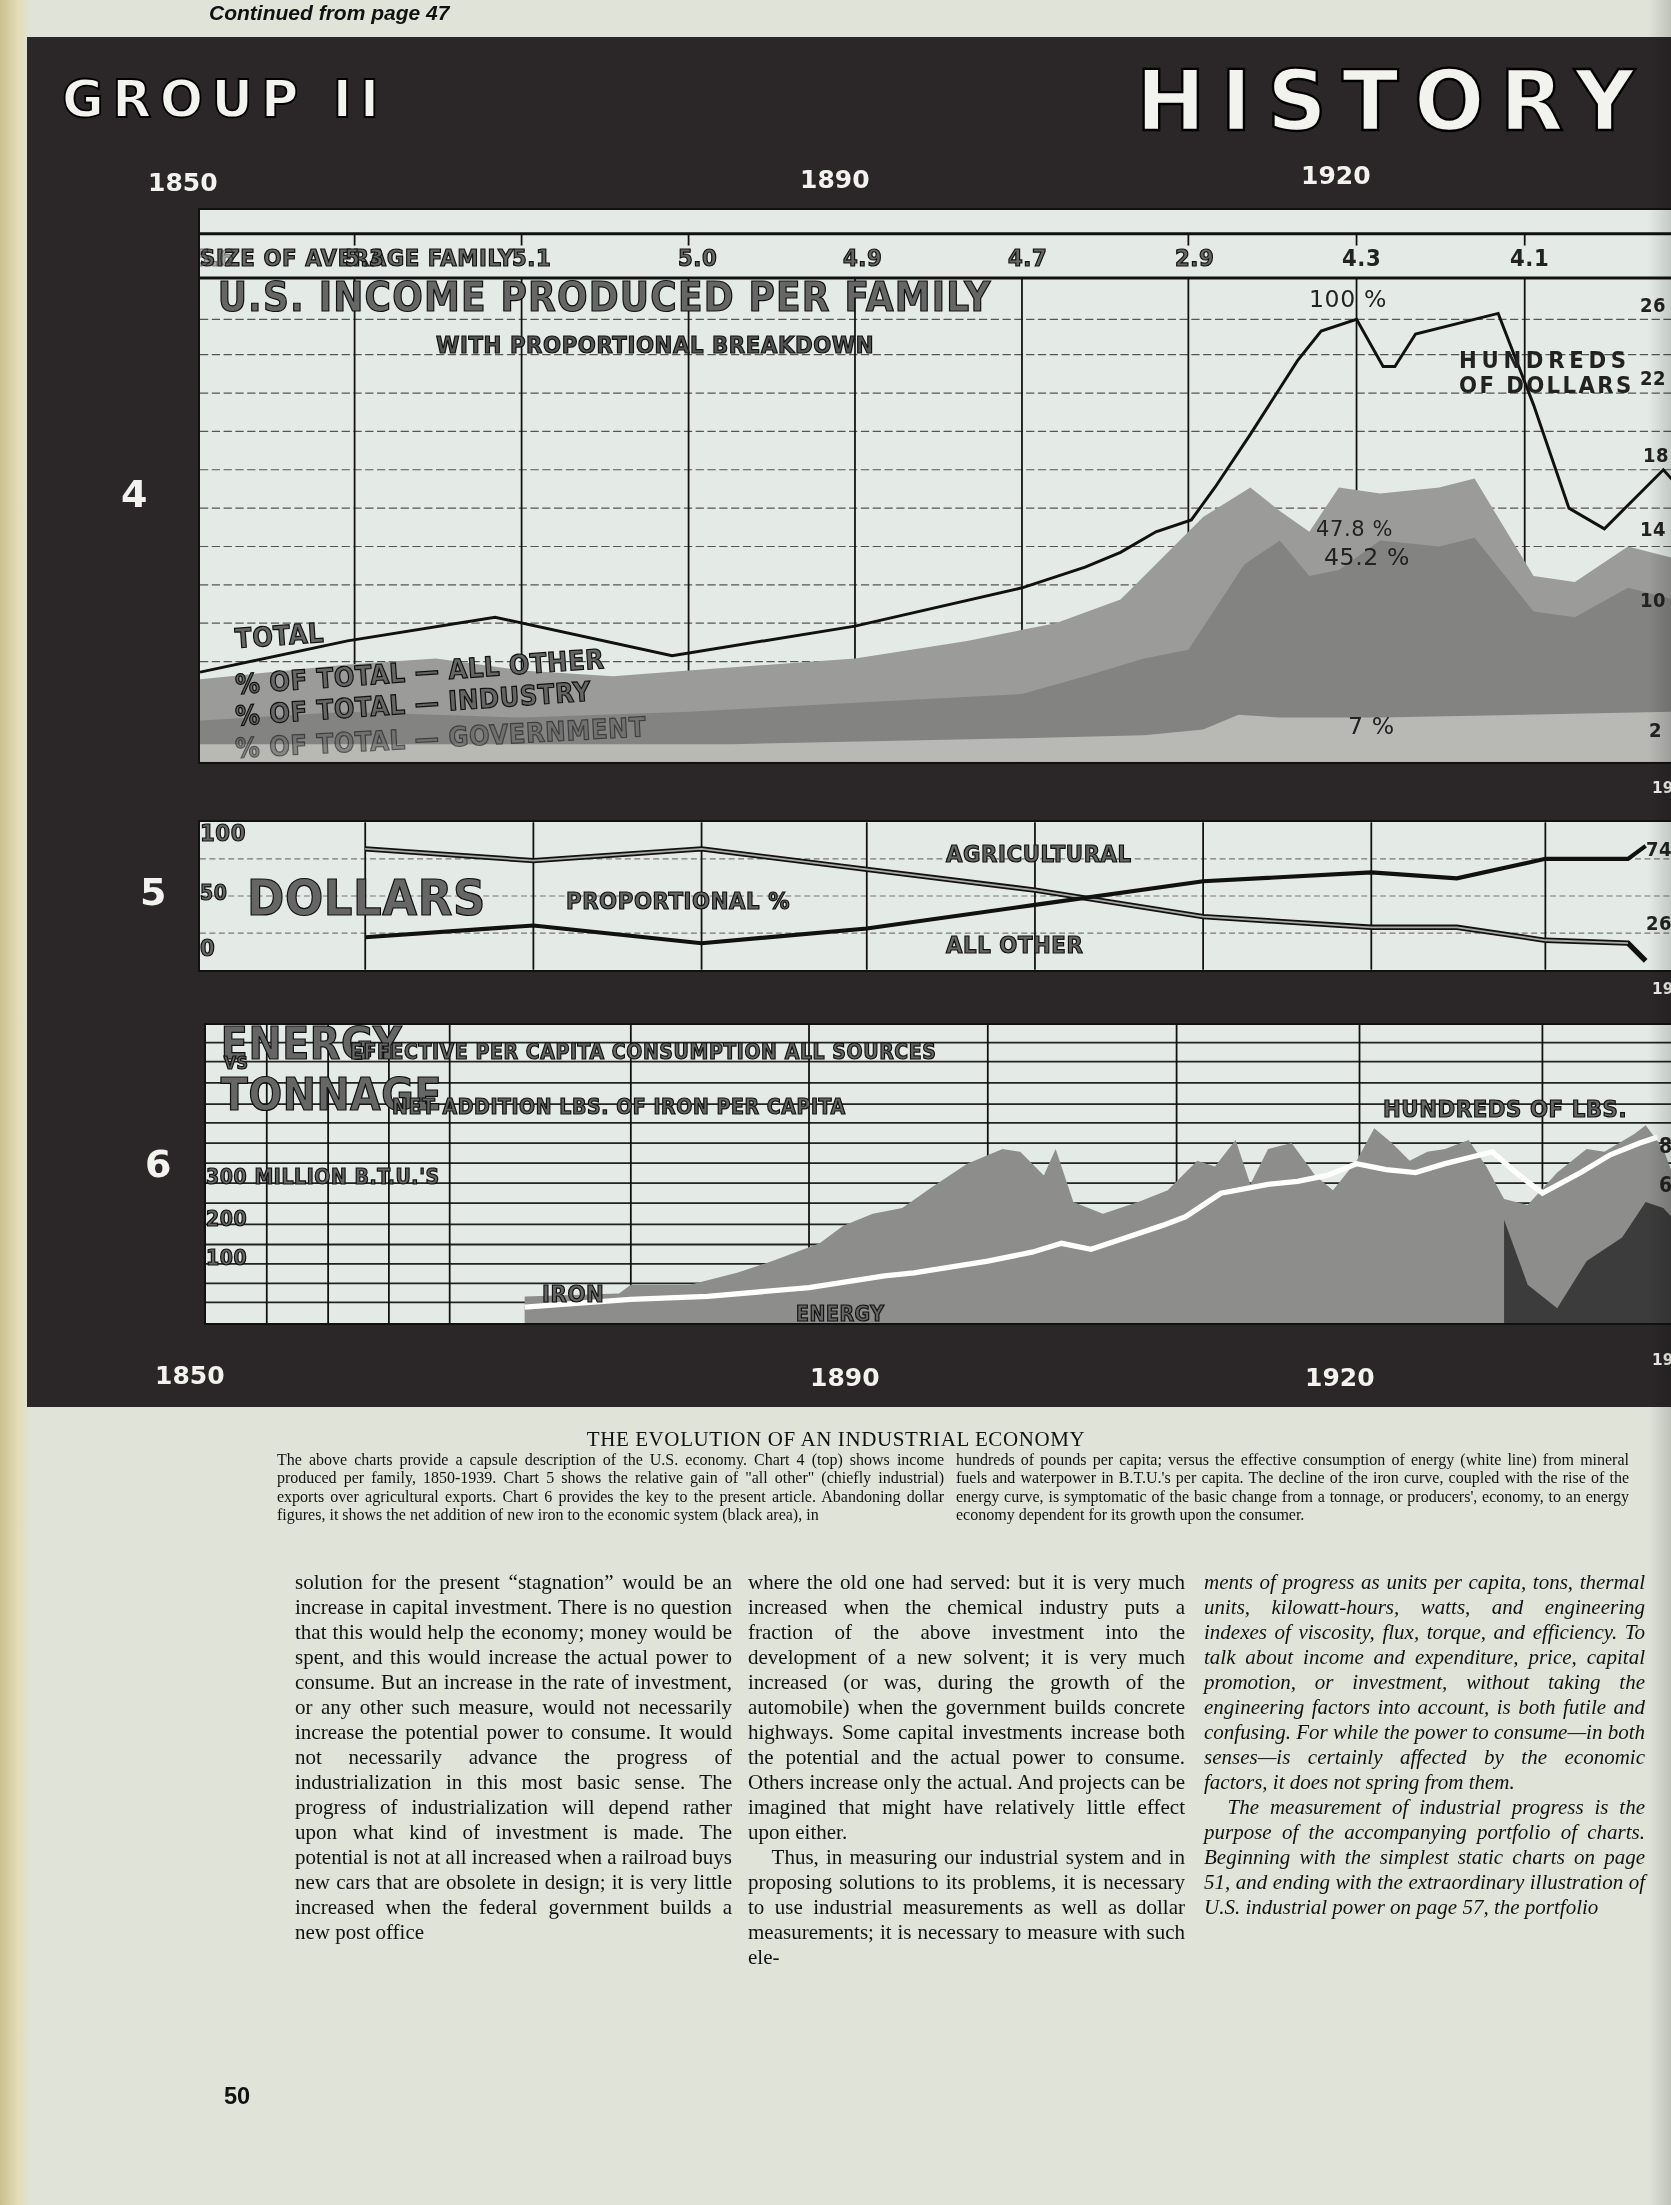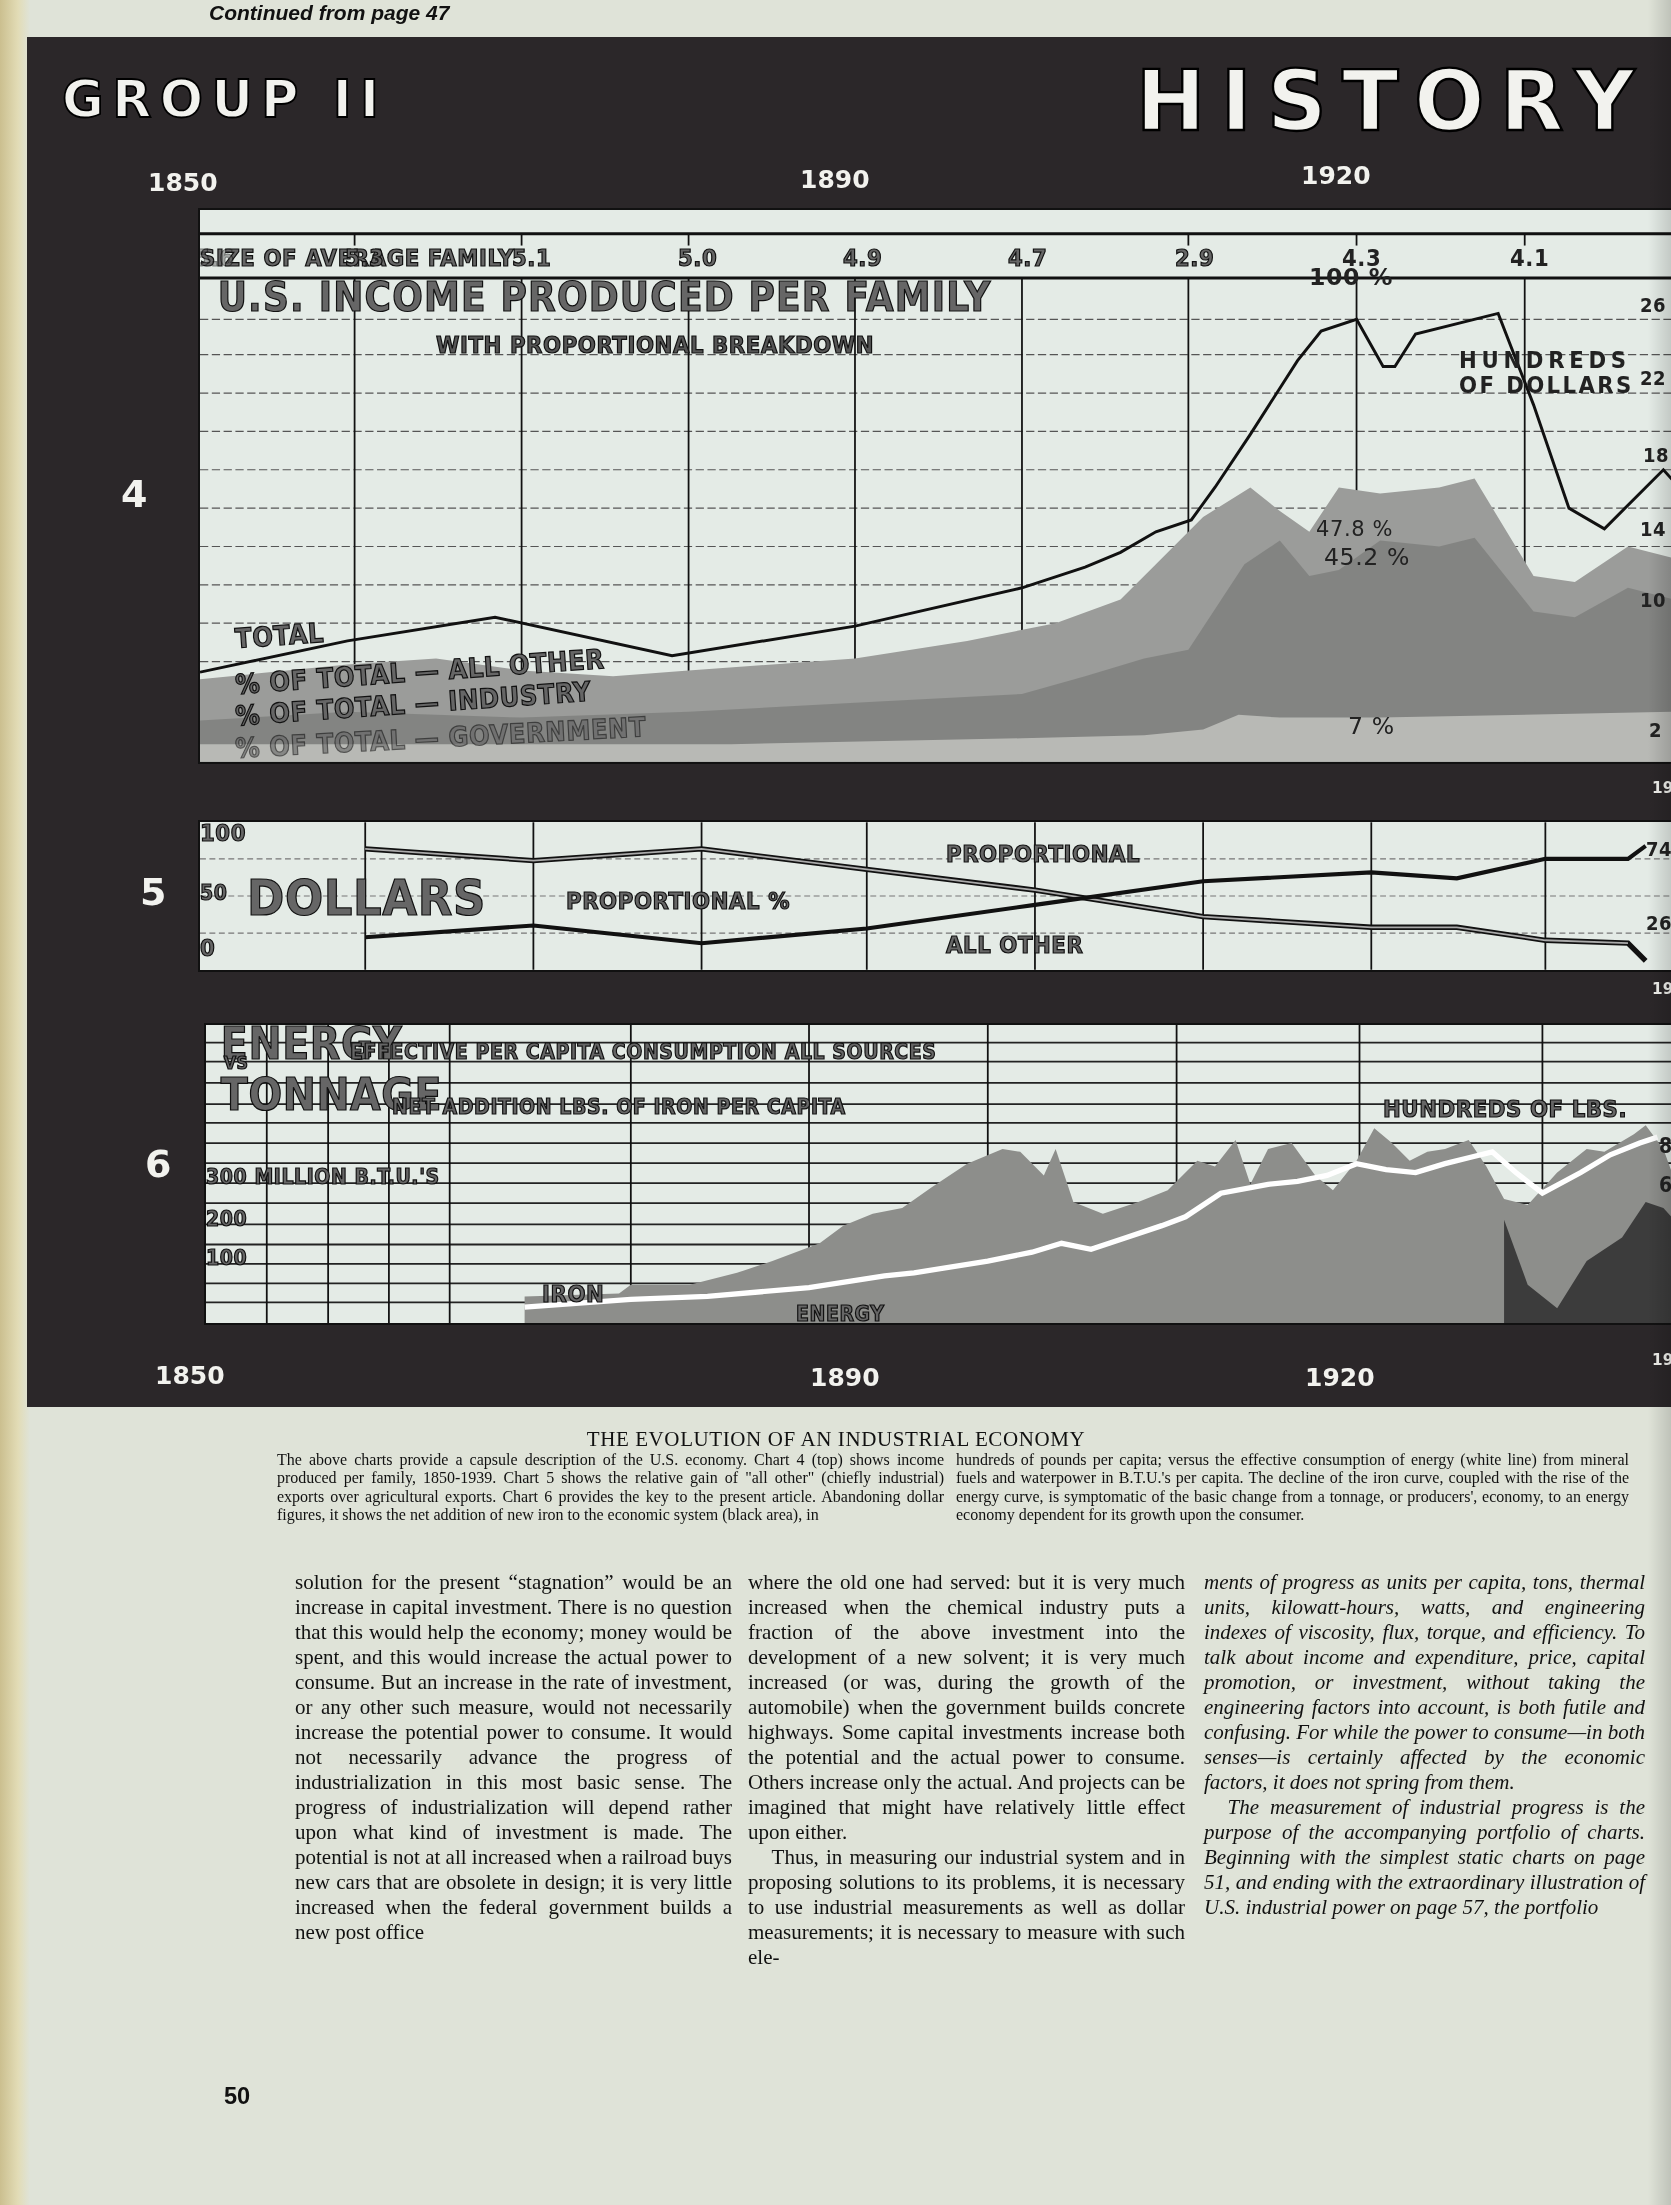--- a/index.html
+++ b/index.html
@@ -99,21 +99,21 @@
   <div class="stencil" style="left:478px;top:34px;font-size:23.6px;">5.0</div>
   <div class="stencil" style="left:643px;top:34px;font-size:23.6px;">4.9</div>
   <div class="stencil" style="left:808px;top:34px;font-size:23.6px;">4.7</div>
   <div class="stencil" style="left:975px;top:34px;font-size:23.6px;">2.9</div>
   <div class="stencil dark" style="left:1142px;top:34px;font-size:23.6px;">4.3</div>
   <div class="stencil dark" style="left:1310px;top:34px;font-size:23.6px;">4.1</div>
 
   <div class="stencil" style="left:17.7px;top:64px;font-size:40px;letter-spacing:1.2px;text-align:center;">U.S. INCOME PRODUCED PER FAMILY</div>
   <div class="stencil" style="left:236px;top:121px;font-size:23.6px;color:#555;">WITH PROPORTIONAL BREAKDOWN</div>
 
-  <div class="stencil dark" style="left:1109px;top:53px;font-size:23.6px;font-family:'DejaVu Sans',sans-serif;font-weight:bold;">100 %</div>
+  <div class="stencil dark" style="left:1109px;top:75px;font-size:23.6px;font-family:'DejaVu Sans',sans-serif;font-weight:normal;">100 %</div>
   <div class="stencil dark" style="left:1259px;top:136px;font-size:23.6px;letter-spacing:4.7px;">HUNDREDS</div>
   <div class="stencil dark" style="left:1259px;top:161px;font-size:23.6px;letter-spacing:2.4px;">OF DOLLARS</div>
 
   <div class="stencil dark" style="left:1440px;top:83px;font-size:20px;">26</div>
   <div class="stencil dark" style="left:1440px;top:156px;font-size:20px;">22</div>
   <div class="stencil dark" style="left:1443px;top:233px;font-size:20px;">18</div>
   <div class="stencil dark" style="left:1440px;top:307px;font-size:20px;">14</div>
   <div class="stencil dark" style="left:1440px;top:378px;font-size:20px;">10</div>
   <div class="stencil dark" style="left:1449px;top:508px;font-size:20px;">2</div>
 
@@ -148,21 +148,21 @@
     </g>
     <polyline fill="none" stroke="#111" stroke-width="9" points="280,45 565,65 850,45 1130,80 1415,115 1700,160 1985,178 2130,178 2280,200 2420,205 2450,235"></polyline>
     <polyline fill="none" stroke="#aaa" stroke-width="3" points="280,45 565,65 850,45 1130,80 1415,115 1700,160 1985,178 2130,178 2280,200 2420,205"></polyline>
     <polyline fill="none" stroke="#111" stroke-width="7" points="280,195 565,175 850,205 1130,180 1415,140 1700,100 1985,85 2130,95 2280,62 2420,62 2450,40"></polyline>
   </svg>
   <div class="stencil" style="left:0px;top:-3.5px;font-size:23.6px;">100</div>
   <div class="stencil" style="left:0px;top:59px;font-size:21px;">50</div>
   <div class="stencil" style="left:0px;top:112px;font-size:23.6px;">0</div>
   <div class="stencil" style="left:47px;top:47px;font-size:50px;">DOLLARS</div>
   <div class="stencil" style="left:366px;top:65px;font-size:23.6px;">PROPORTIONAL %</div>
-  <div class="stencil" style="left:746px;top:17.7px;font-size:23.6px;">PROPORTIONAL</div>
+  <div class="stencil" style="left:746px;top:17.7px;font-size:23.6px;">AGRICULTURAL</div>
   <div class="stencil" style="left:746px;top:109px;font-size:23.6px;">ALL OTHER</div>
   <div class="stencil dark" style="left:1446px;top:14.8px;font-size:20px;">74</div>
   <div class="stencil dark" style="left:1446px;top:89px;font-size:20px;">26</div>
 </div>
 
 <div class="year" style="left:1652px;top:980px;font-size:15.3px;">19</div>
 
 <div class="chart-box" style="left:204px;top:1023px;width:1468px;height:298px;">
   <svg width="1468" height="298" viewBox="0 0 2488 505">
     <g stroke="#222" stroke-width="3">

